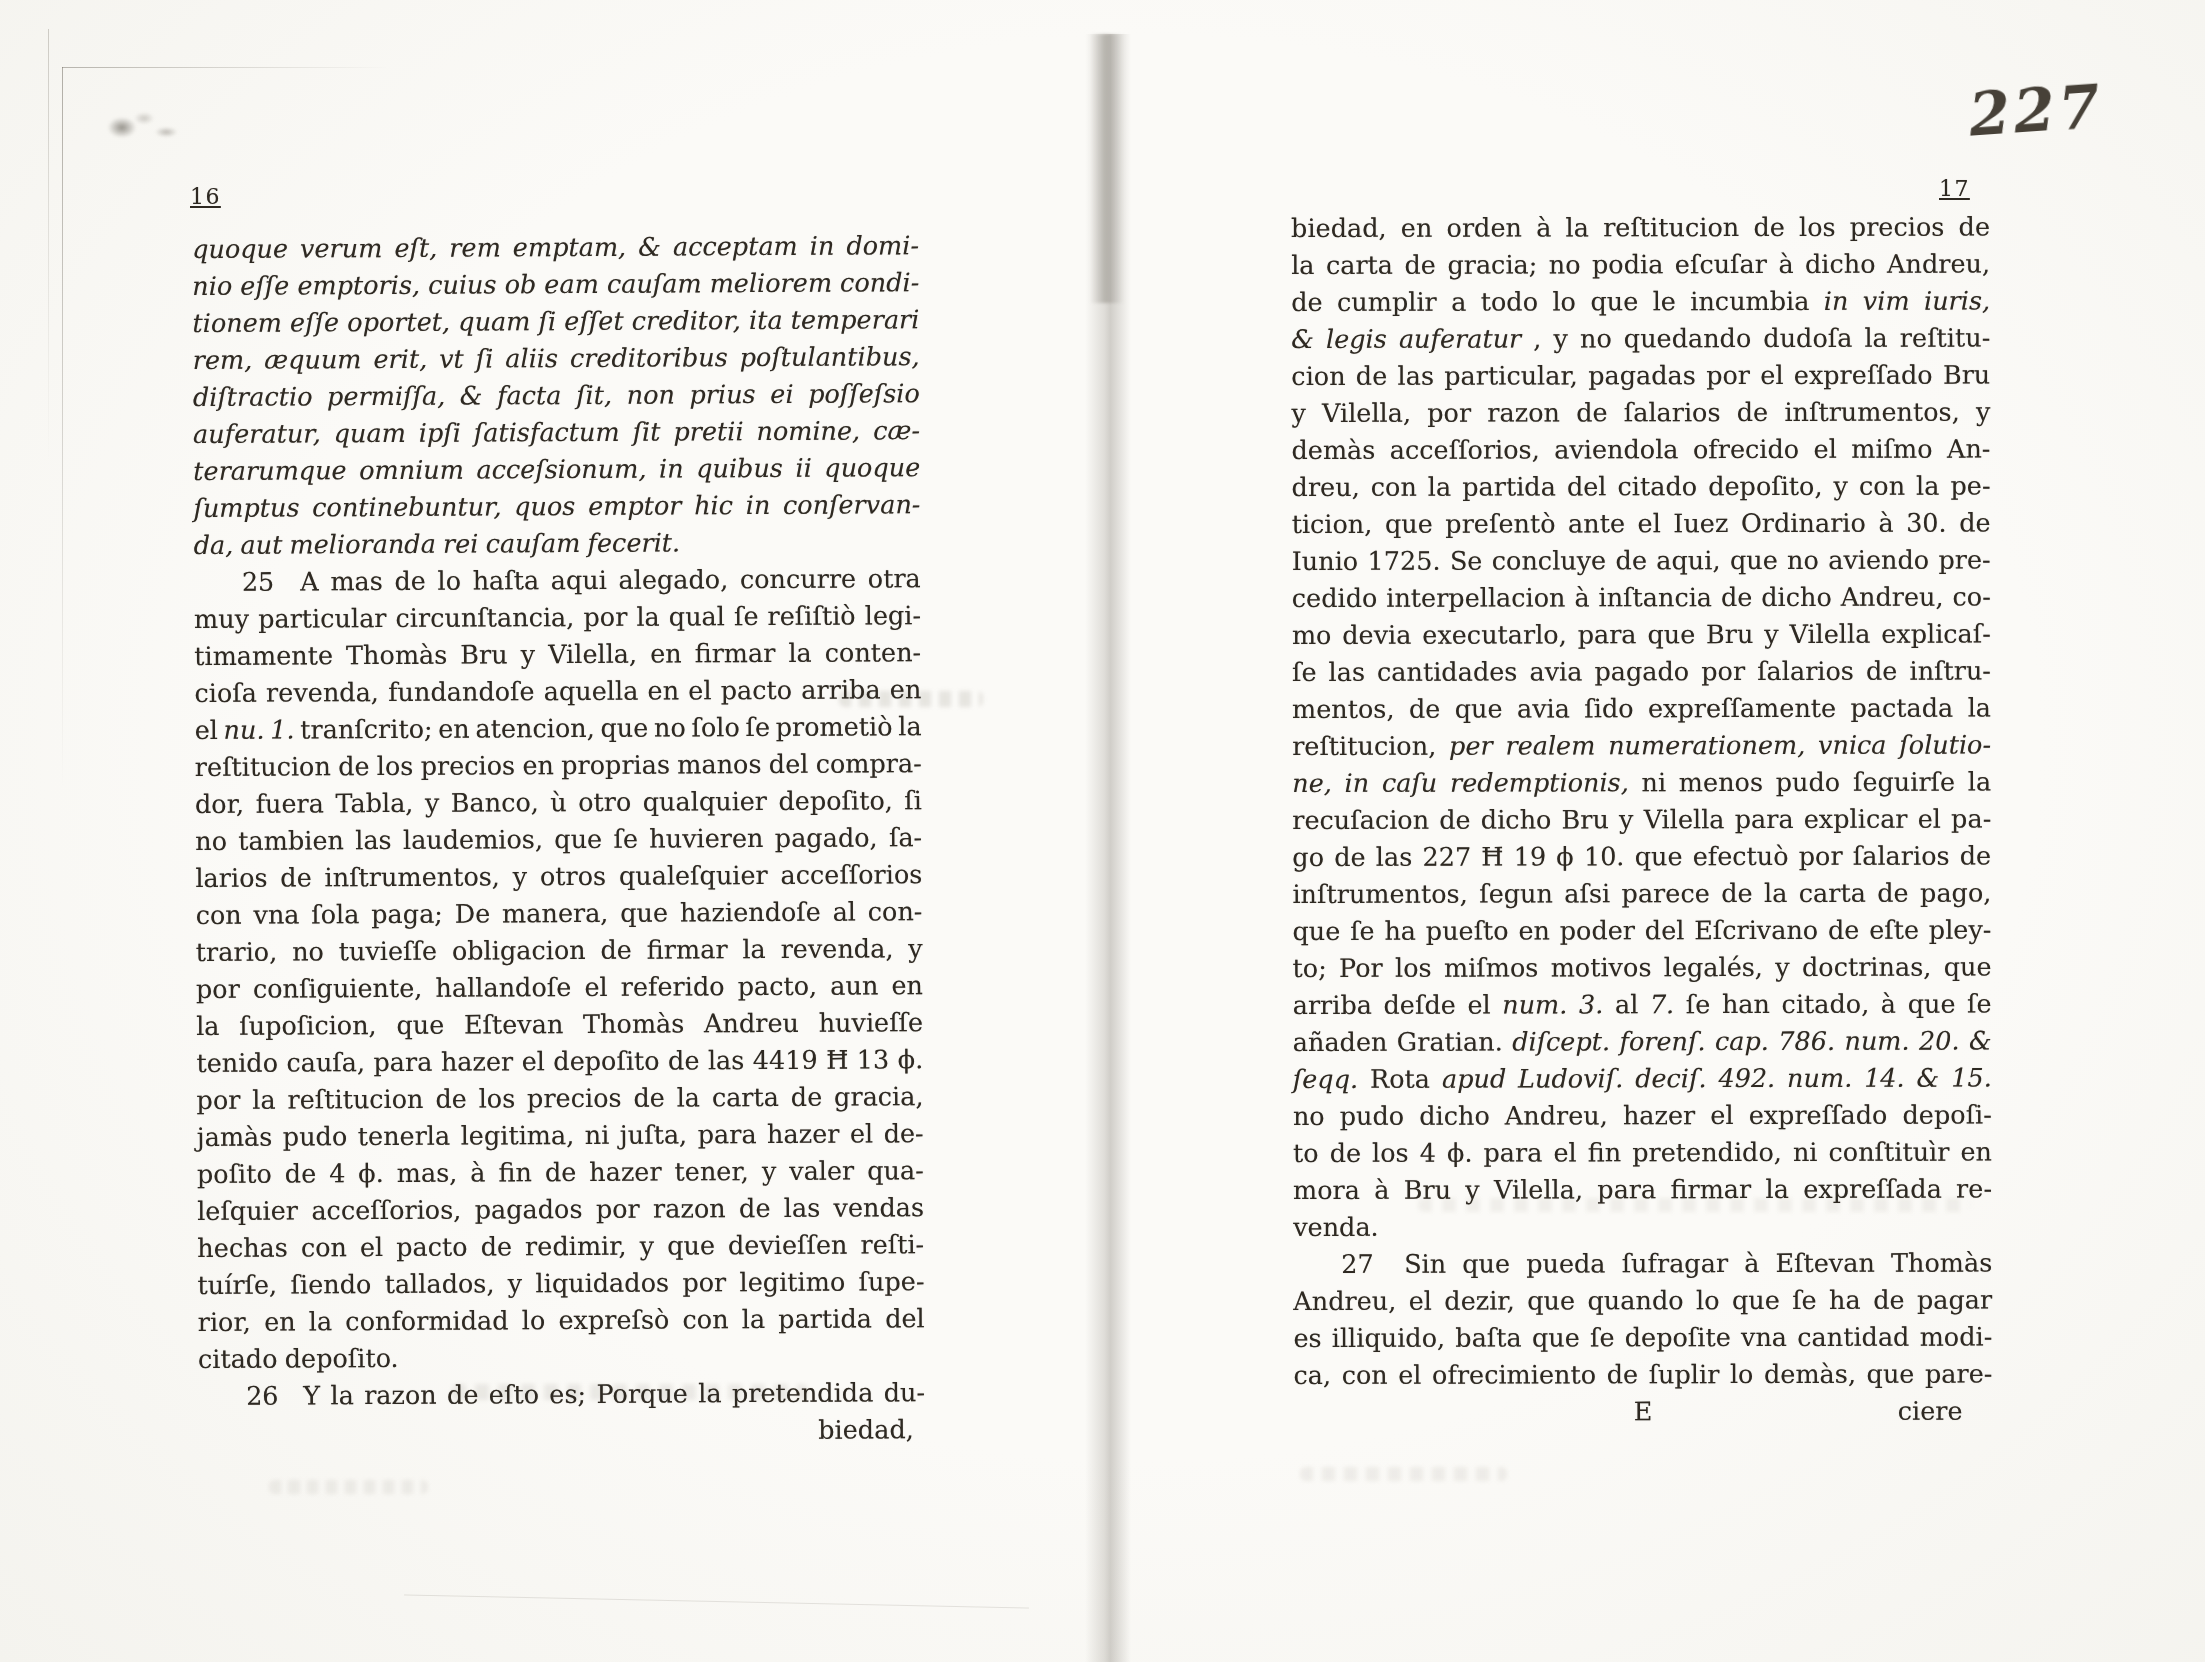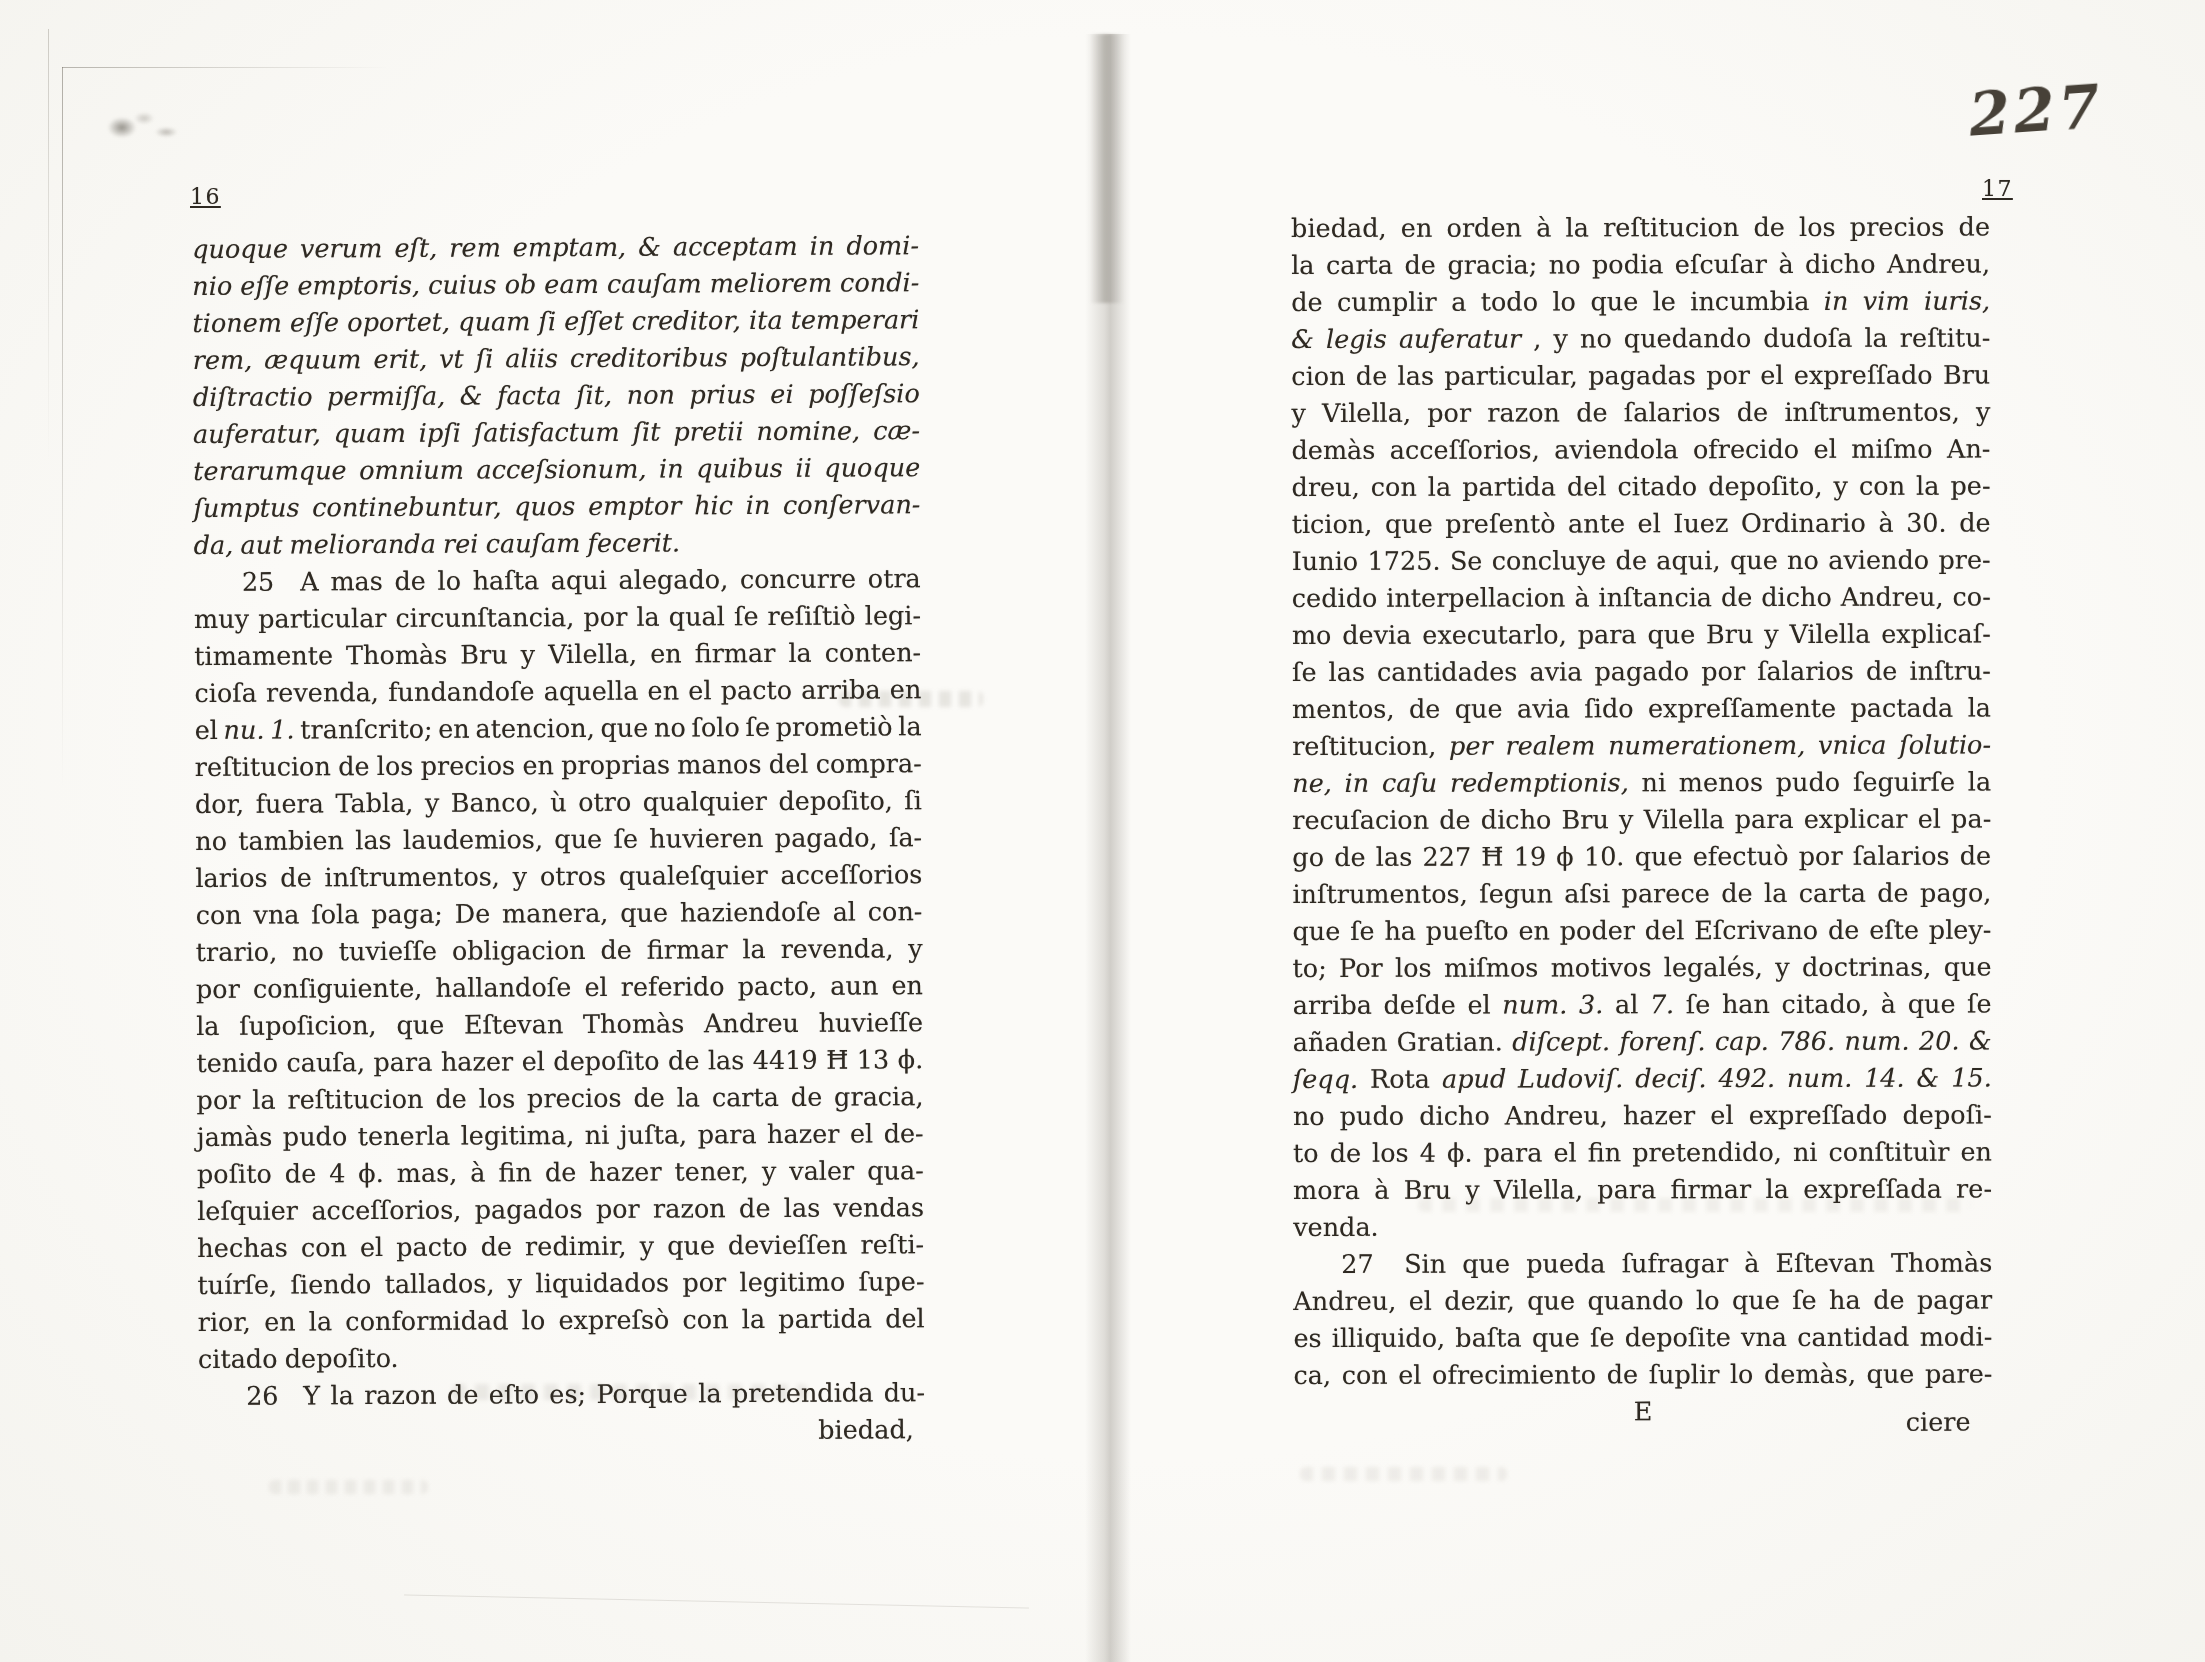--- a/index.html
+++ b/index.html
@@ -50,25 +50,25 @@
     text-shadow:0 0 0.8px rgba(48,40,32,.42); white-space:nowrap;}
   .line.end{justify-content:flex-start; column-gap:7.2px;}
   .line.ind{padding-left:48px;}
   .line.ind span:first-child{margin-right:14.4px;}
   .it{font-style:italic;}
   .catch{height:37px; line-height:37px; font-size:25.5px; text-align:right; padding-right:11.5px;
     text-shadow:0 0 0.8px rgba(48,40,32,.42);}
   .sigrow{position:relative; height:37px; line-height:37px; font-size:25.5px;
     text-shadow:0 0 0.8px rgba(48,40,32,.42);}
   .sig{position:absolute; left:50%; transform:translateX(-50%);}
-  .catch2{position:absolute; right:22px;margin-top:11px;}
+  .catch2{position:absolute; right:30px;}
   .pagenum{position:absolute; font-size:22px; letter-spacing:1.4px;
     text-shadow:0 0 0.7px rgba(48,40,32,.4);text-decoration:underline;}
   #pn-left{left:190px; top:184px;}
-  #pn-right{left:1982px; top:176px;}
+  #pn-right{left:1939px; top:176px;}
   .handwritten{position:absolute; left:1969px; top:76px;
     font-size:59px; font-style:italic; font-weight:bold; letter-spacing:3.8px;
     color:#474138; transform:rotate(-4deg); filter:blur(0.2px);}
 </style>
 </head>
 <body>
 
 <div class="scan">
 
   <div class="edge-v2"></div>

